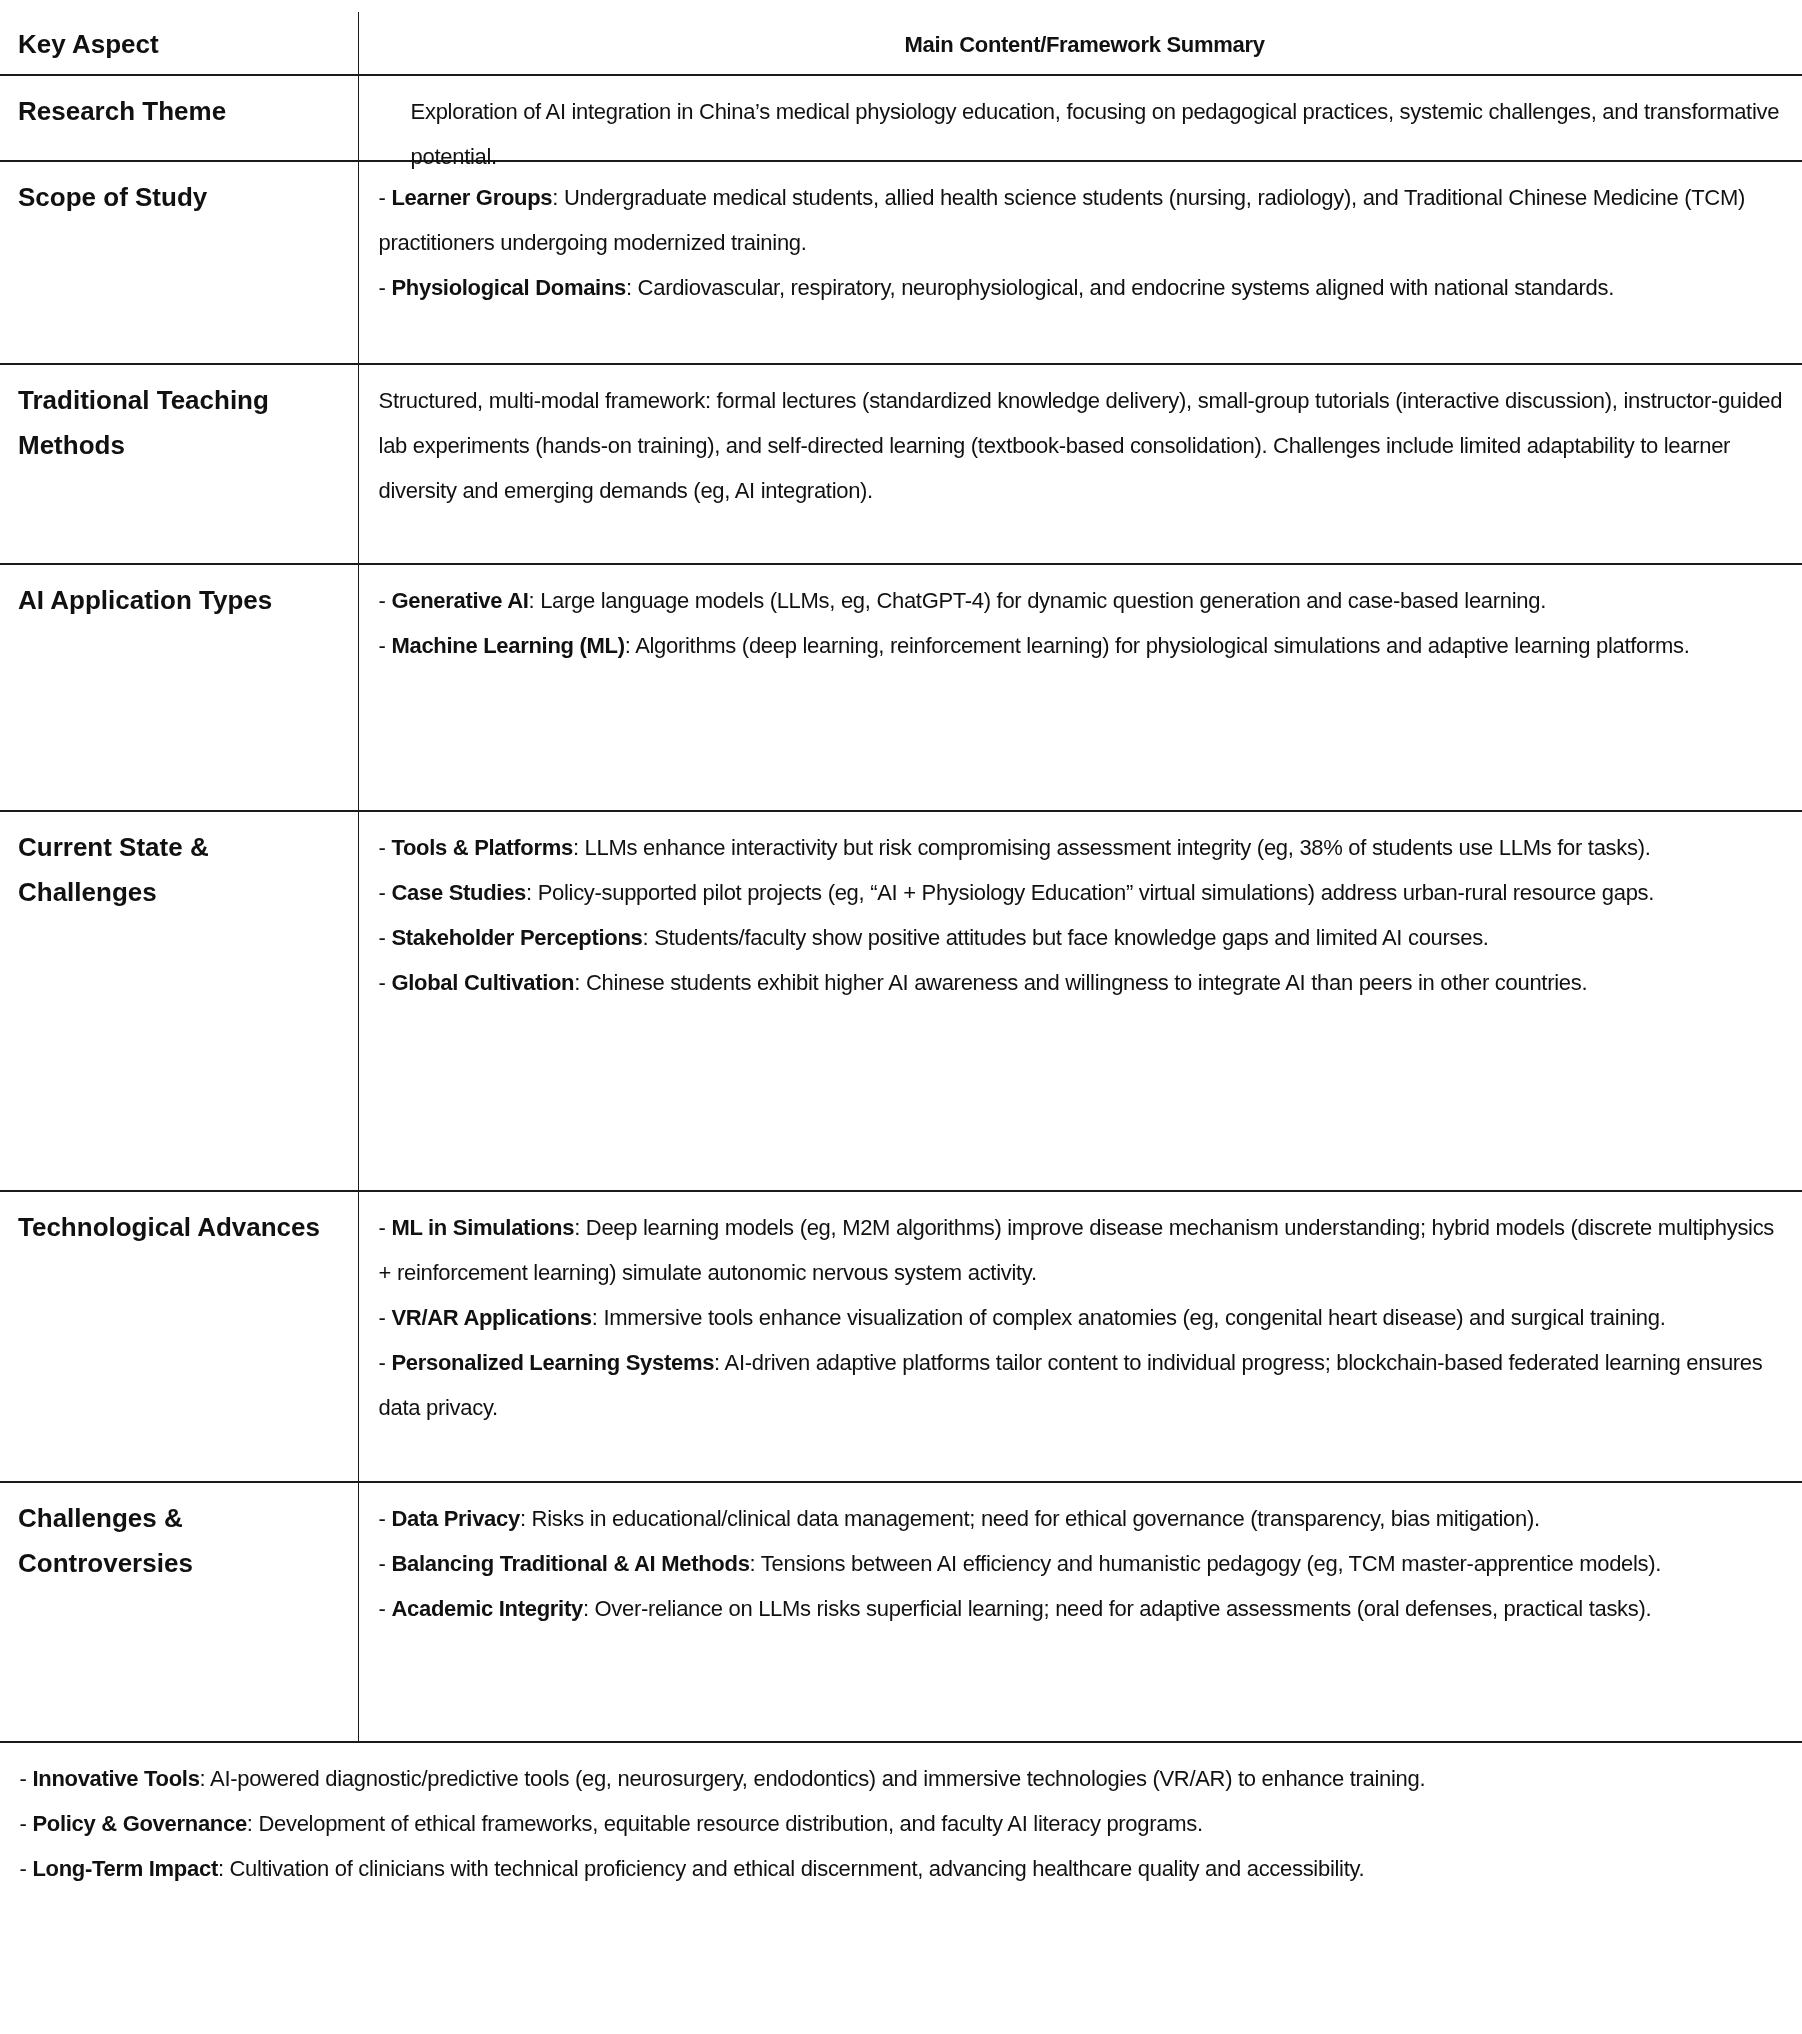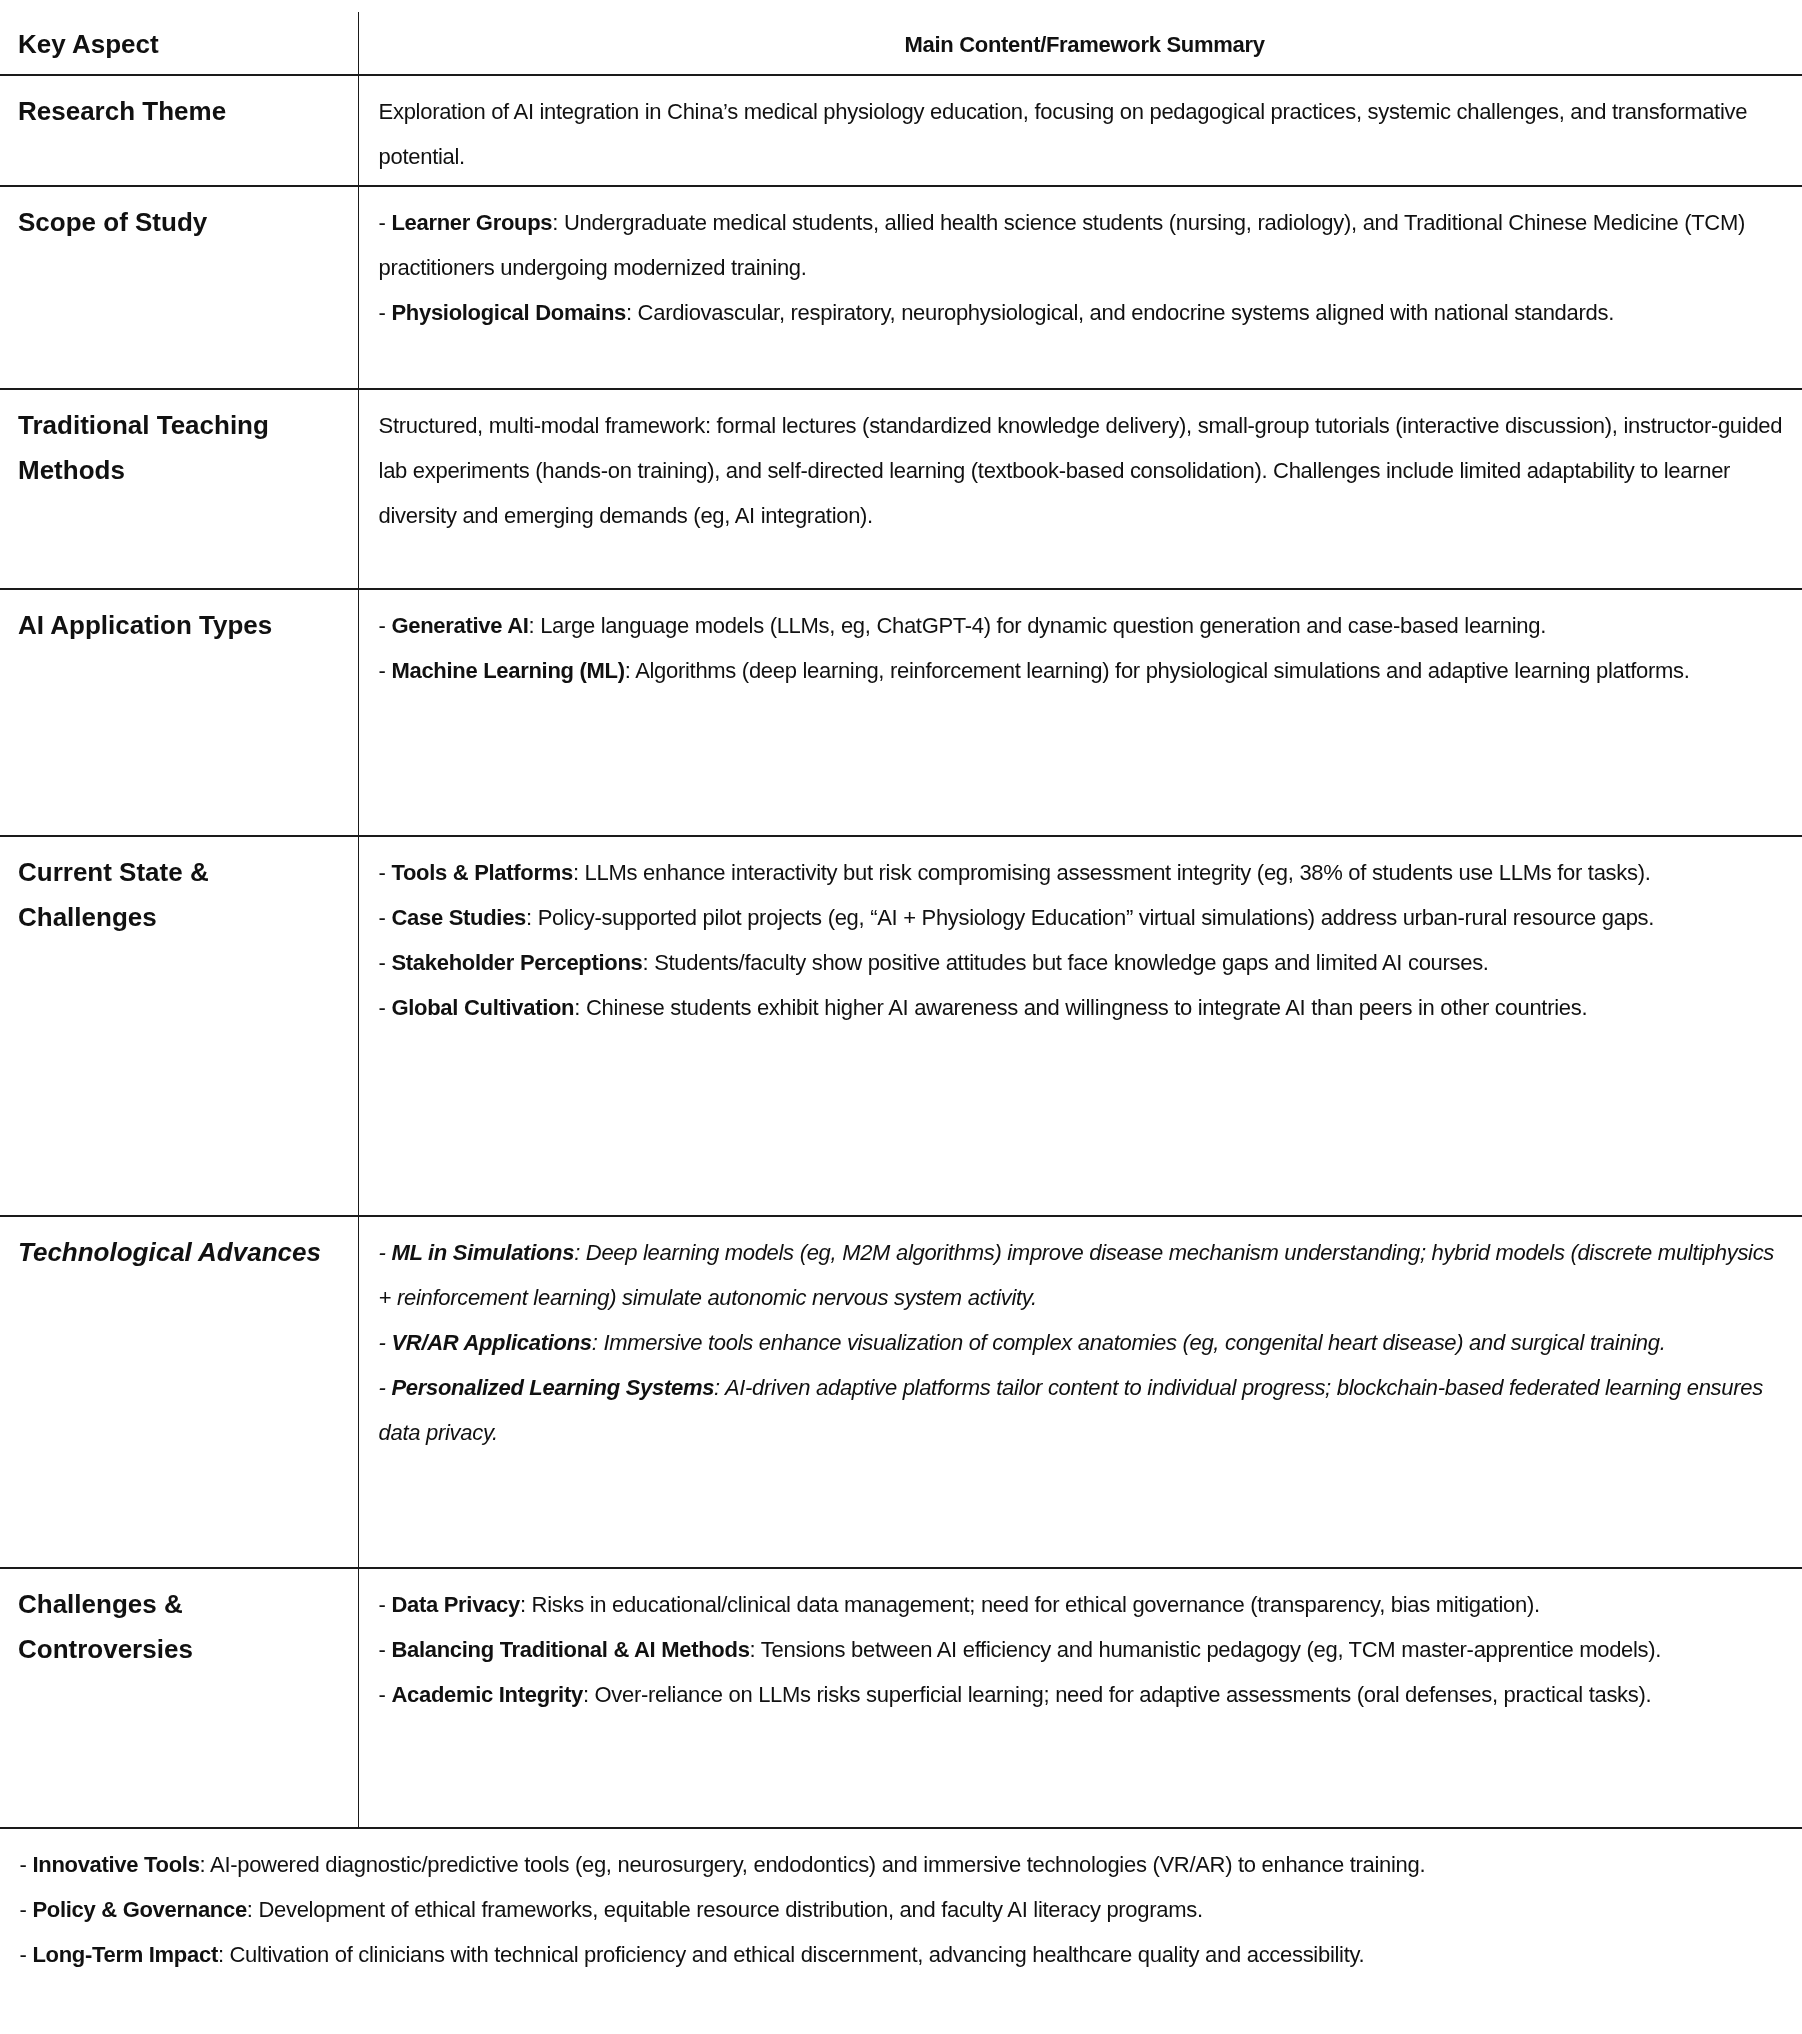--- a/index.html
+++ b/index.html
@@ -7,26 +7,26 @@
   .tbl { position: absolute; left: 0; top: 12px; width: 1803px; }
   .row { display: flex; border-bottom: 2.7px solid #1a1a1a; box-sizing: border-box; }
   .row.last { border-bottom: none; }
   .cell-key { width: 359px; flex: 0 0 359px; border-right: 1.8px solid #1a1a1a; box-sizing: border-box; padding: 0 14.3px 0 18px; font-weight: bold; font-size: 26px; line-height: 45px; }
   .cell-val { flex: 1; box-sizing: border-box; padding: 0 12.5px 0 19.6px; font-size: 22px; line-height: 45px; letter-spacing: -0.3px; }
   .hdr .cell-key, .hdr .cell-val { font-weight: bold; }
   .hdr .cell-val { text-align: center; }
   .hdr { height: 64px; }
   .hdr .cell-key, .hdr .cell-val { padding-top: 9.8px; }
   .body-row .cell-key, .body-row .cell-val { padding-top: 76px; }
-  .r1 { height: 111px; }
+  .r1 { height: 86px; gap: 32px; }
   .r2 { height: 203px; }
   .r3 { height: 200px; justify-content: center; }
   .r4 { height: 247px; }
   .r5 { height: 380px; }
-  .r6 { height: 352px; font-style: italic; }
+  .r6 { height: 291px; }
   .r7 { height: 260px; }
   .r8 { height: 290px; }
   .cell-key, .cell-val { padding-top: 12.5px !important; }
   .hdr .cell-key, .hdr .cell-val { padding-top: 9.8px !important; }
   .item { display: block; }
   .item b { font-weight: bold; }
 </style>
 </head>
 <body>
 

